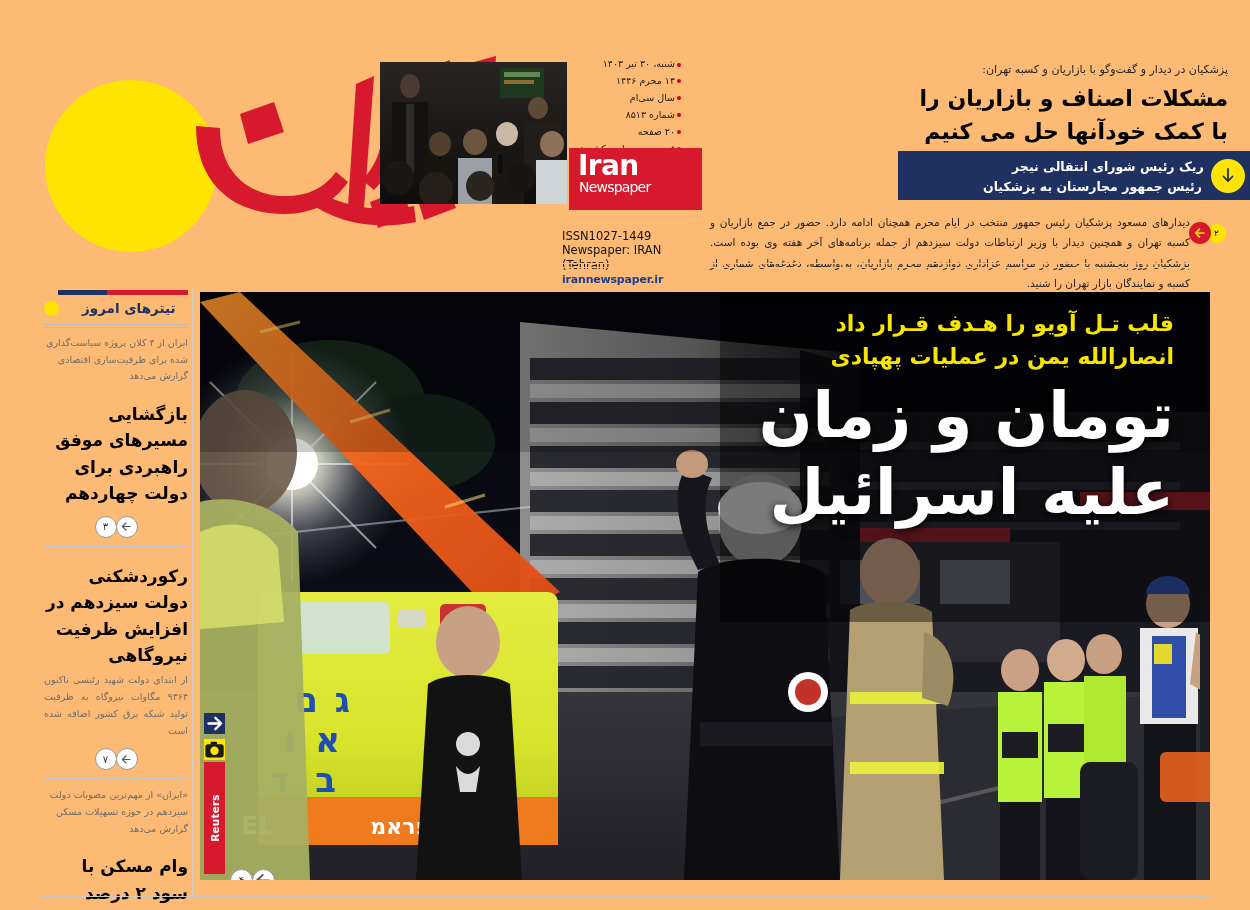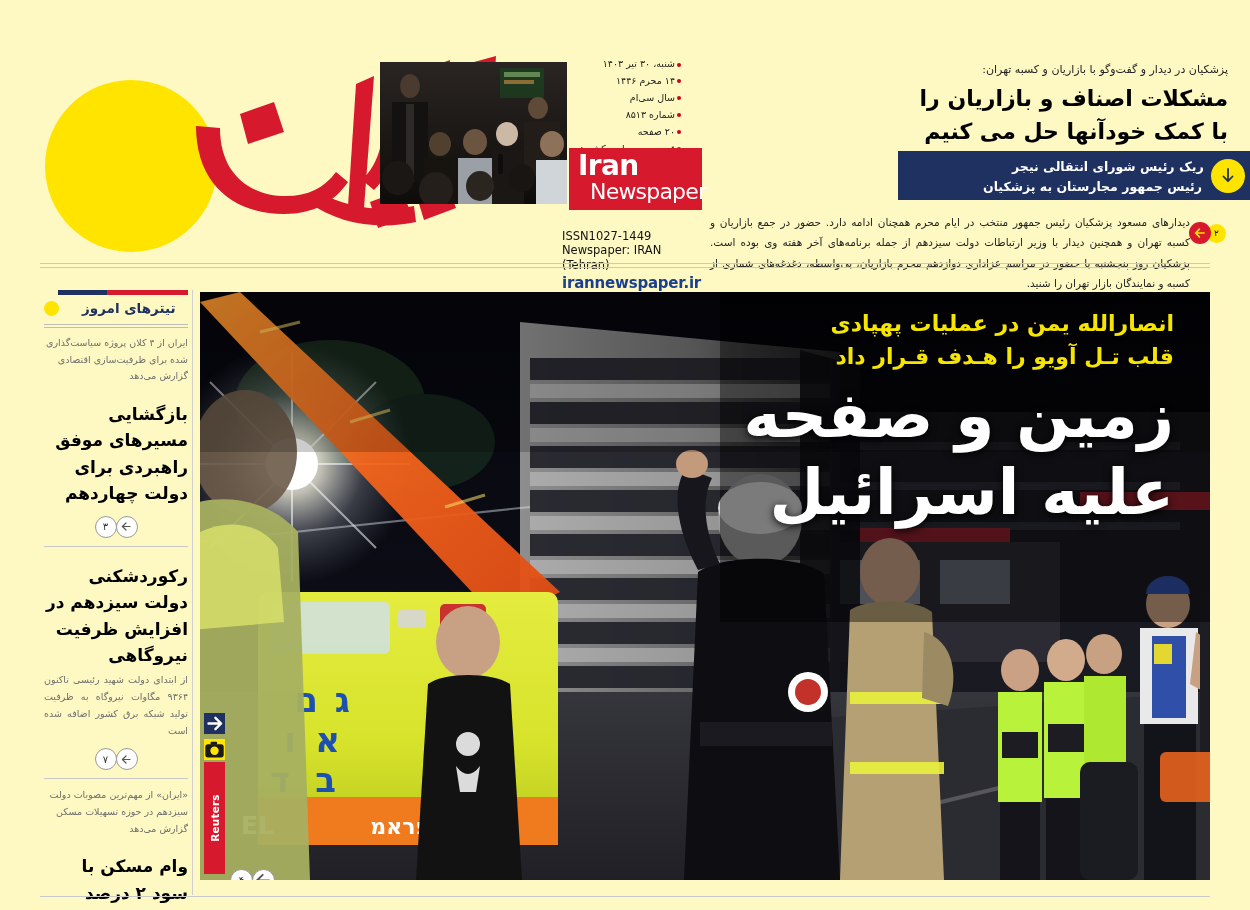--- a/index.html
+++ b/index.html
@@ -2,21 +2,21 @@
 <html lang="fa" dir="rtl"><head>
 <meta charset="utf-8">
 <style>
   * { box-sizing: border-box; margin: 0; padding: 0; }
   html, body {
     width: 1250px; height: 910px;
     background: #ffffff;
     font-family: "DejaVu Sans", "Liberation Sans", sans-serif;
     overflow: hidden;
   }
-  .page { position: relative; width: 1250px; height: 910px; background:#fef9c3; }
+  .page { position: relative; width: 1250px; height: 910px; background:#fdba74; }
 
   
   .masthead { position:absolute; left:0; top:0; width:1250px; height:268px; }
 
   .logo-wrap { position:absolute; right:690px; top:48px; width:520px; height:200px; }
   .logo-circle {
     position:absolute; left:5px; top:32px; width:172px; height:172px;
     background:#FFE400; border-radius:50%;
   }
   .logo-text {
@@ -33,25 +33,25 @@
   .issue-line .bullet {
     display:inline-block; width:4px; height:4px; border-radius:50%;
     background:#d0021b; vertical-align:middle; margin-right:4px; margin-left:2px;
   }
   .brandbox {
     position:absolute; right:548px; top:148px; width:133px; height:62px;
     background:#D7192D; color:#fff; padding:5px 9px 0 0; text-align:left;
     direction:ltr;
   }
   .brandbox .b1 { font-size:28px; font-weight:bold; line-height:0.95; letter-spacing:-0.6px; padding-left:9px;}
-  .brandbox .b2 { font-size:22px; font-weight:400; line-height:1.05; letter-spacing:-0.8px; padding-left:21px;}
+  .brandbox .b2 { font-size:14px; font-weight:400; line-height:1.05; letter-spacing:-0.8px; padding-left:10px;}
   .issn { position:absolute; right:548px; top:213px; width:140px; direction:ltr; text-align:left; }
   .issn .i1 { font-size:11.5px; color:#111; line-height:1.25;margin-top:16px; }
   .issn .i2 { font-size:11.5px; color:#111; line-height:1.25; }
-  .issn .i3 { font-size:15px; color:#1b3f8f; font-weight:bold; line-height:1.5; letter-spacing:-0.2px;}
+  .issn .i3 { font-size:11px; color:#1b3f8f; font-weight:bold; line-height:1.5; letter-spacing:-0.2px;}
 
   
   .top-photo {
     position:absolute; left:380px; top:62px; width:187px; height:142px;
     overflow:hidden; background:#1a1715;
   }
   .top-photo svg { display:block; width:100%; height:100%; }
 
   
   .tr-kicker {
@@ -525,25 +525,25 @@
       <rect x="960" y="460" width="70" height="50" rx="6" fill="#e8631e" opacity="0.9"></rect>
       <rect x="880" y="200" width="130" height="18" fill="#b62232" opacity="0.8"></rect>
 
       <rect x="880" y="470" width="58" height="118" rx="10" fill="#1b1b22"></rect>
 
       <rect x="520" y="0" width="490" height="330" fill="#000000" opacity="0.42"></rect>
       <rect x="0" y="0" width="1010" height="160" fill="#000000" opacity="0.2"></rect>
     </svg>
 
     <div class="hl-kicker">
+      <div>قلب تـل آویو را هـدف قـرار داد</div>
       <div>انصارالله یمن در عملیات پهپادی</div>
-      <div>قلب تـل آویو را هـدف قـرار داد</div>
     </div>
     <div class="hl-main">
-      <div>زمین و صفحه</div>
+      <div>تومان و زمان</div>
       <div>علیه اسرائیل</div>
     </div>
 
     <div class="badge-arrow">
       <svg width="14" height="14" viewBox="0 0 14 14">
           <path d="M3 7 H10.8 M7.6 3.2 L11.4 7 L7.6 10.8" stroke="#FFFFFF" stroke-width="1.6" fill="none" stroke-linecap="round" stroke-linejoin="round"></path>
         </svg>
     </div>
     <div class="badge-cam">
       <svg width="14" height="14" viewBox="0 0 16 16">

